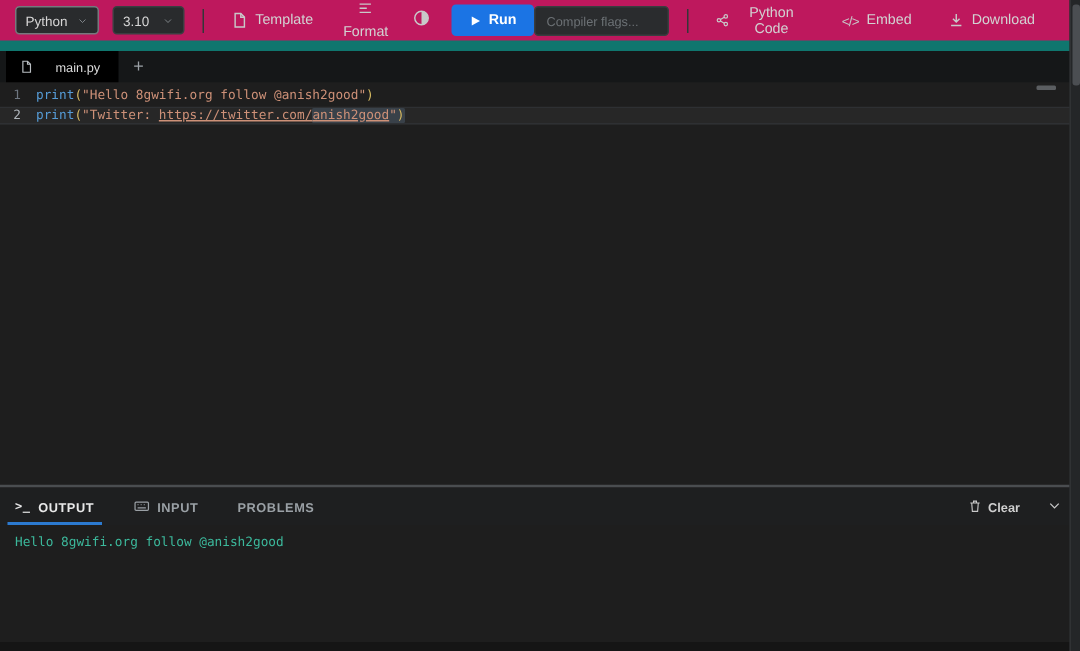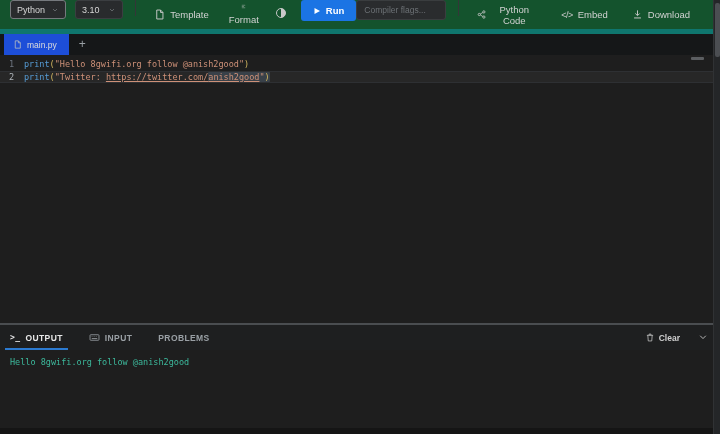--- a/index.html
+++ b/index.html
@@ -6,23 +6,23 @@
   html,body { background:#101010; }
   .app{
     position:relative; width:720px; height:434px;
     background:#1e1e1e; overflow:hidden;
     display:flex; flex-direction:column;
     font-family:"Liberation Sans", sans-serif;
     color:#cfcfcf;
   }
   
   .toolbar{
-    height:34px; flex:0 0 34px; background:#14532d;
-    display:flex; padding:0 10px;
-    border-bottom:5px solid #0f766e;
+    height:34px; flex:0 0 34px; background:#be185d;
+    display:flex; align-items:center; padding:0 10px;
+    border-bottom:7px solid #0f766e;
   }
   .select{
     display:flex; align-items:center; justify-content:space-between;
     height:19px; background:#292b2d; border-radius:3px;
     font-size:9px; color:#d6d6d6; padding:0 6px; cursor:pointer;
   }
   .select.lang{ width:58px; border:1px solid #75797d; }
   .select.ver{ width:50px; border:1px solid #3b3e41; margin-left:9px; }
   .select svg{ width:8px; height:8px; stroke:#9aa0a5; }
   .tb-divider{ width:1px; height:16px; background:#343638; margin:0 12px; }
@@ -50,22 +50,22 @@
   }
   .flags-input::placeholder{ color:#6c7175; }
   .right-group{ display:flex; align-items:center; margin-right:14px; }
   .code-glyph{ font-size:9px; color:#c9c9c9; letter-spacing:-0.5px; }
   
   .tabbar{
     height:21px; flex:0 0 21px; background:#151718;
     display:flex; align-items:stretch;
   }
   .file-tab{
-    display:flex; align-items:center; gap:5px;
-    background:#1d4ed8; color:#dcdcdc; font-size:8.5px;
+    display:flex; align-items:center; gap:15px;
+    background:#000000; color:#dcdcdc; font-size:8.5px;
     padding:0 12px 0 9px; margin-left:4px; cursor:pointer;
   }
   .file-tab svg{ width:9px; height:9px; stroke:#b9bec2; fill:none; stroke-width:1.4; }
   .add-tab{
     background:none; border:none; color:#9aa0a5; font-size:12px;
     padding:0 10px; cursor:pointer; line-height:21px;
   }
   
   .editor{
     flex:1 1 auto; background:#1e1e1e; position:relative;

